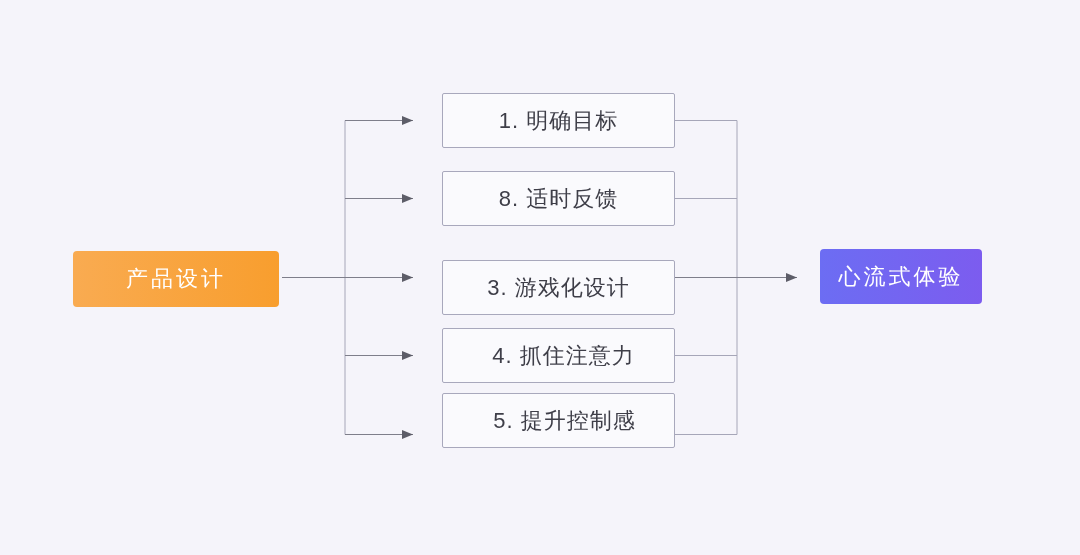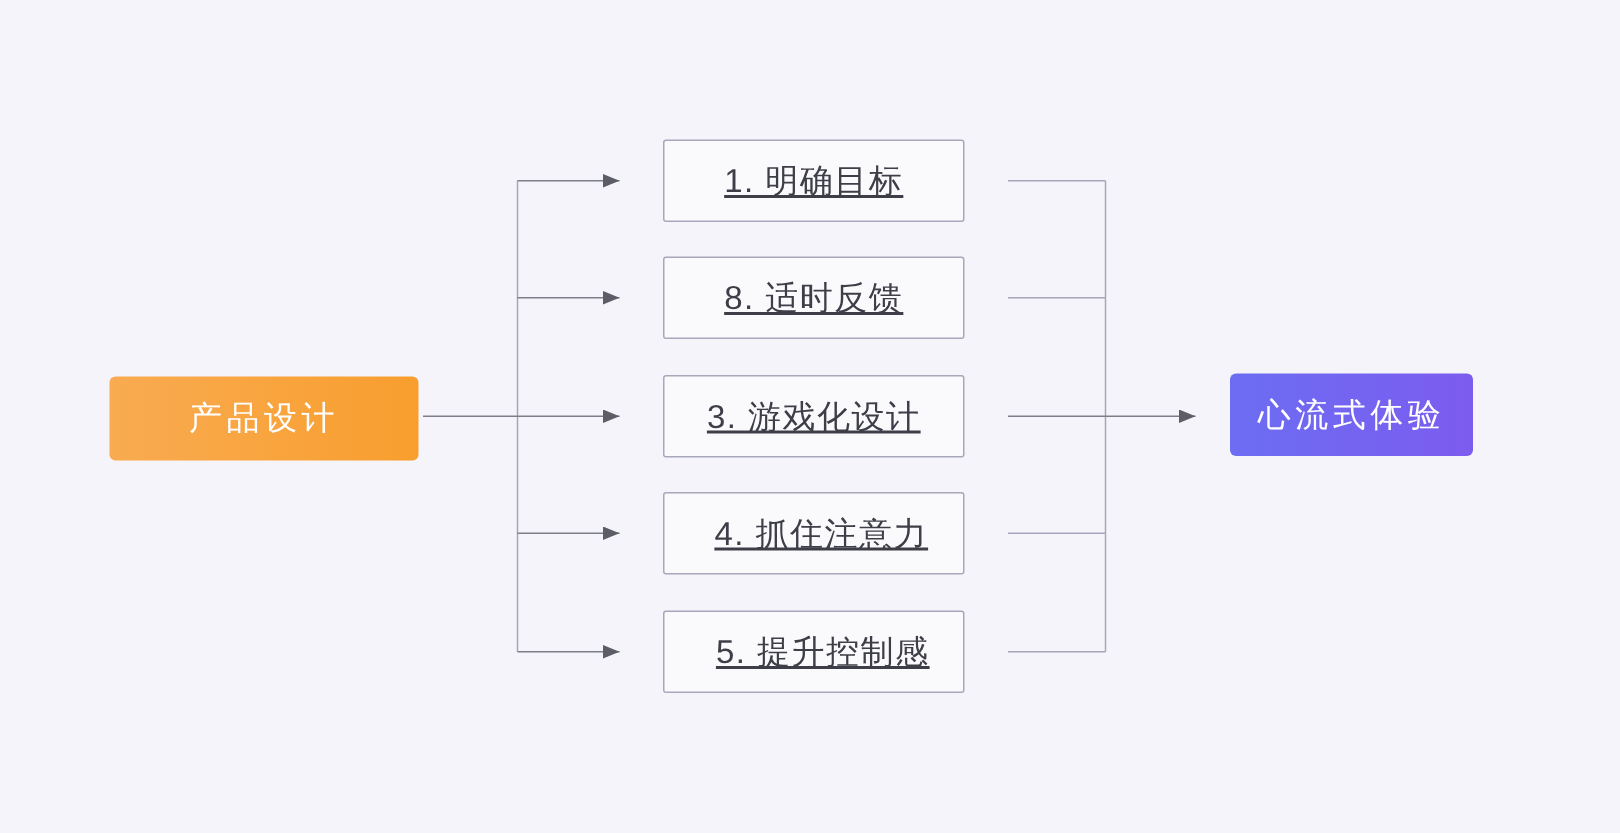--- a/index.html
+++ b/index.html
@@ -52,33 +52,32 @@
     width: 206px; height: 56px;
     background: linear-gradient(90deg, #F9AB51, #F89E2E);
   }
   .target-node {
     left: 820px; top: 249px;
     width: 162px; height: 55px;
     background: linear-gradient(90deg, #6C6DF3, #7C5CEF);
   }
   .step-node {
     left: 442px;
-    width: 201px; height: 55px;
+    width: 233px; height: 55px;
     background: var(--step-box-bg);
     border: 1px solid var(--step-box-border);
     border-radius: 2px;
     color: var(--step-text);
     letter-spacing: 1px;
-    text-decoration: underline;
   }
   .step-1 { top: 93px; }
   .step-2 { top: 171px; }
-  .step-3 { top: 250px; }
+  .step-3 { top: 260px; }
   .step-4 { top: 328px; padding-left: 10px; }
-  .step-5 { top: 407px; padding-left: 12px; }
+  .step-5 { top: 393px; padding-left: 12px; }
 </style>
 </head>
 <body>
 
 <div class="canvas">
 
   <svg class="connector-layer" width="1080" height="555" viewBox="0 0 1080 555" xmlns="http://www.w3.org/2000/svg">
     <defs>
       <marker id="arrow" markerWidth="12" markerHeight="10" refX="11" refY="4.5" orient="auto" markerUnits="userSpaceOnUse">
         <path d="M0,0 L11,4.5 L0,9 Z" class="arrowhead-path"></path>

